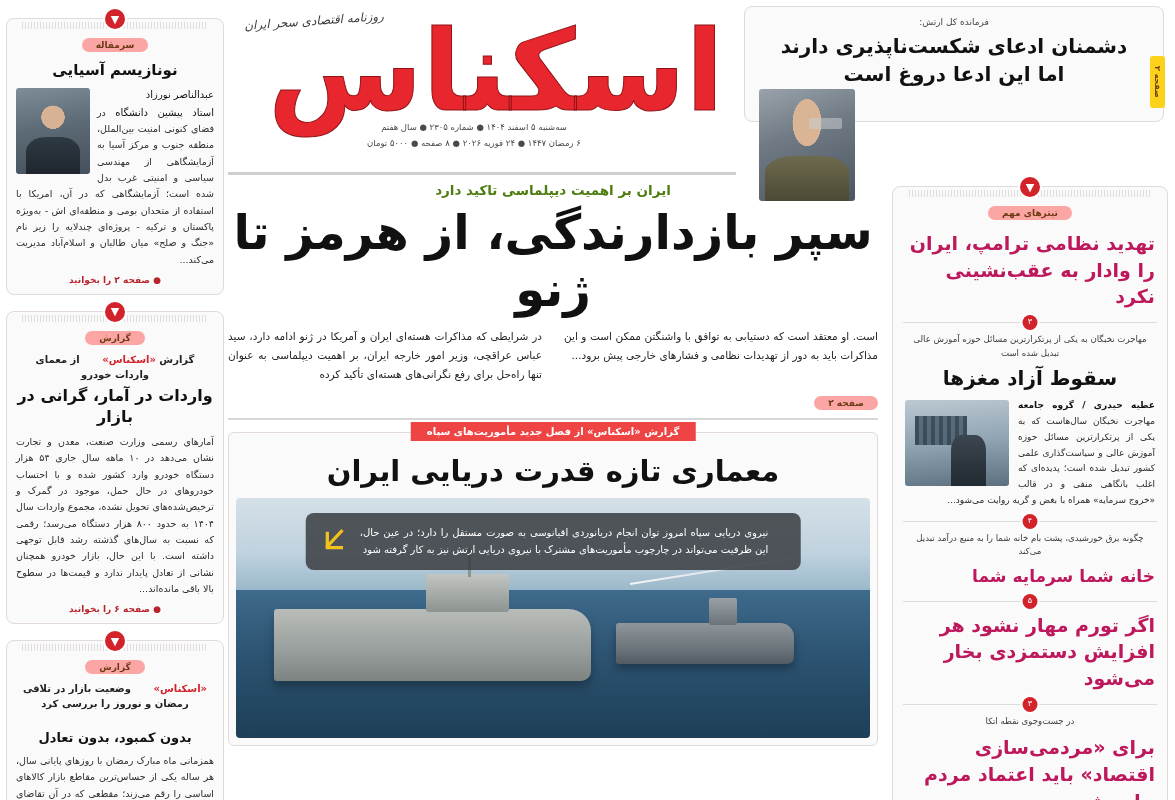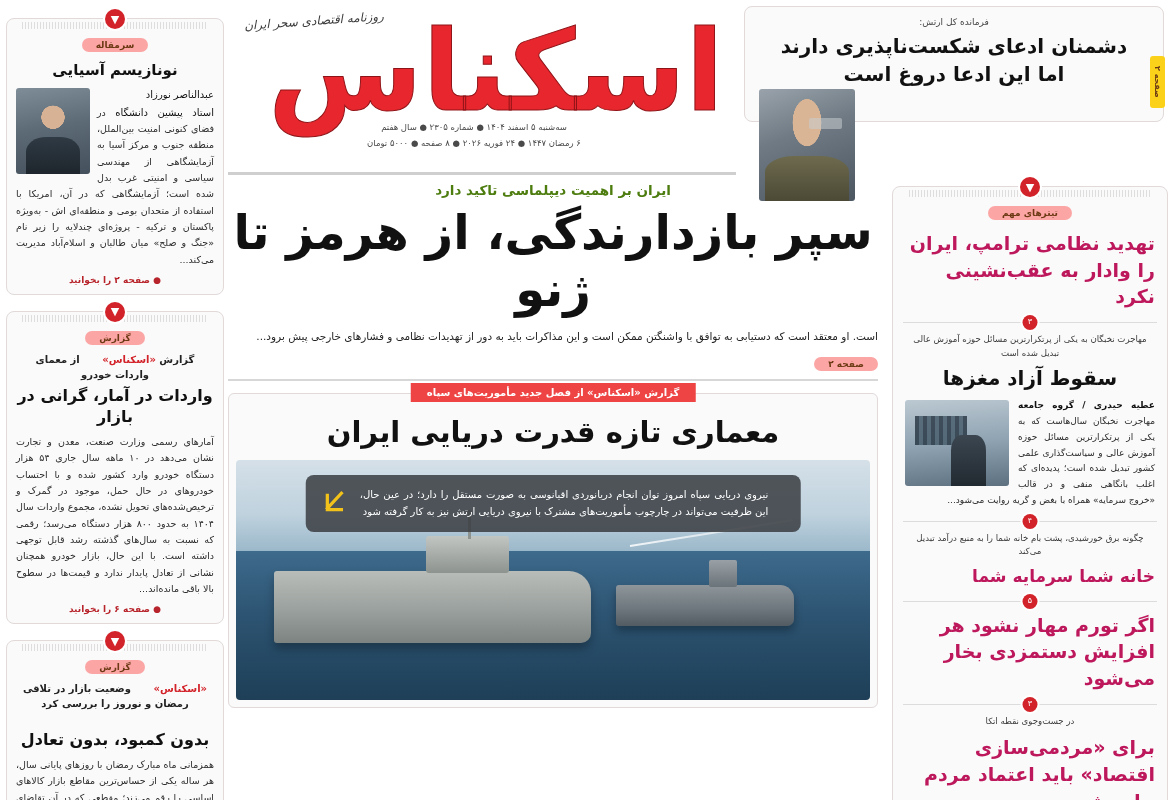--- a/index.html
+++ b/index.html
@@ -303,21 +303,21 @@
       <div class="readmore">● صفحه ۶ را بخوانید</div>
     </div>
 
     <div class="card l-card">
       <div class="arrow-badge" style="top:-10px;">▼</div>
       <div class="hatch"></div>
       <div class="tag-wrap"><span class="tag">گزارش</span></div>
       <div class="l-kicker">
         <span class="brand">«اسکناس»</span><span> وضعیت بازار در تلاقی رمضان و نوروز را بررسی کرد</span>
       </div>
-      <div class="l-title" style="font-size:16px;margin-top:18px;">بدون کمبود، بدون تعادل</div>
+      <div class="l-title" style="font-size:13px;margin-top:18px;">بدون کمبود، بدون تعادل</div>
       <div class="l-body">همزمانی ماه مبارک رمضان با روزهای پایانی سال، هر ساله یکی از حساس‌ترین مقاطع بازار کالاهای اساسی را رقم می‌زند؛ مقطعی که در آن تقاضای فصلی، الگوی مصرف خانوار را تغییر می‌دهد و کوچک‌ترین اختلال در زنجیره تامین می‌تواند به جهش قیمت‌ها منجر شود. امسال اما روایت رسمی از ثبات، وفور کالا و کنترل قیمت‌ها حکایت دارد...</div>
 
     </div>
 
   </div>
 
   <div class="masthead">
     <div class="slogan">روزنامه اقتصادی سحر ایران</div>
     <div class="logo">اسکناس</div>
     <div class="dateline">
@@ -335,20 +335,21 @@
     </div>
     <div class="army-photo"></div>
   </div>
   <div class="vtab" style="left:1150px;top:56px;">صفحه ۲</div>
 
   <div class="center">
     <div class="c-kicker">ایران بر اهمیت دیپلماسی تاکید دارد</div>
     <div class="c-head">سپر بازدارندگی، از هرمز تا ژنو</div>
     <div class="c-lede">
       <div>است. او معتقد است که دستیابی به توافق با واشنگتن ممکن است و این مذاکرات باید به دور از تهدیدات نظامی و فشارهای خارجی پیش برود...</div>
+      <div>در شرایطی که مذاکرات هسته‌ای ایران و آمریکا در ژنو ادامه دارد، سید عباس عراقچی، وزیر امور خارجه ایران، بر اهمیت دیپلماسی به عنوان تنها راه‌حل برای رفع نگرانی‌های هسته‌ای تأکید کرده</div>
     </div>
     <div class="c-page-tag">
       <span class="tag">صفحه ۲</span>
     </div>
     <div class="c-rule"></div>
 
     <div class="photo-card">
       <div class="redbar">گزارش «اسکناس» از فصل جدید مأموریت‌های سپاه</div>
       <div class="photo-title">معماری تازه قدرت دریایی ایران</div>
       <div class="photo-stage">

